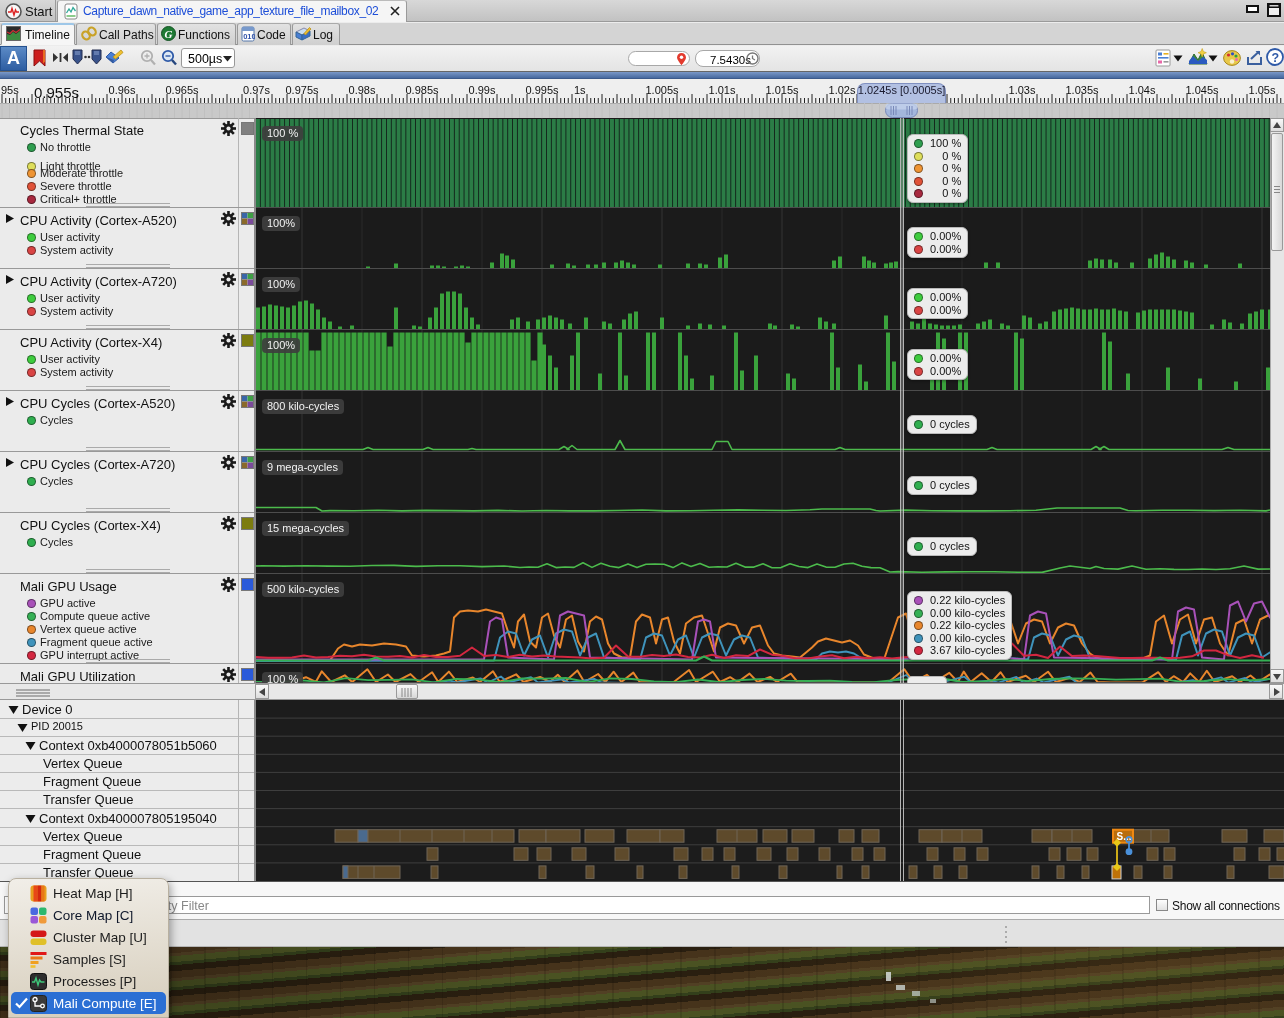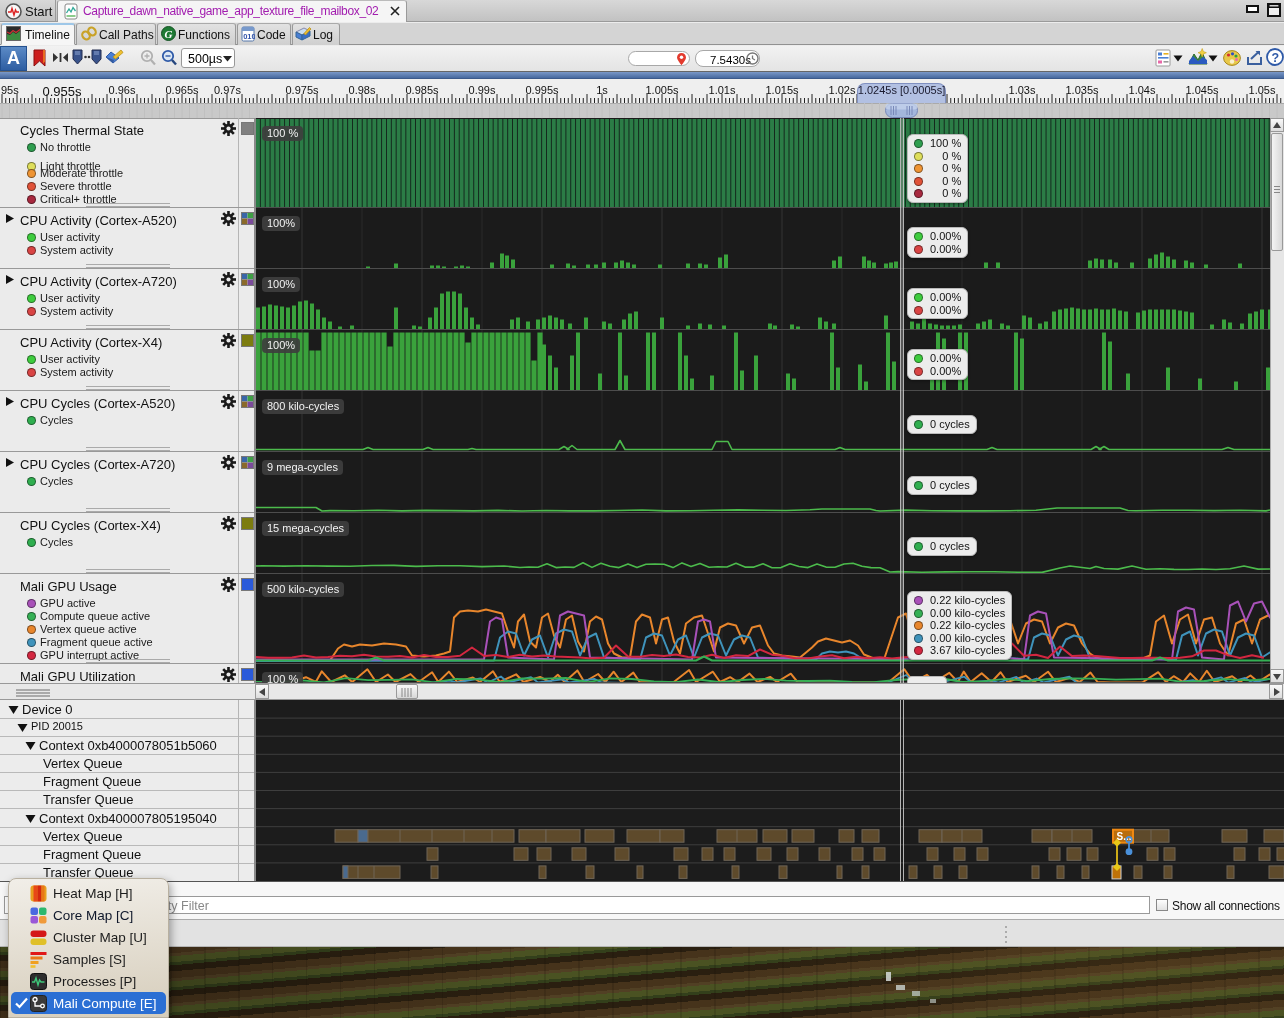--- a/index.html
+++ b/index.html
@@ -18,21 +18,21 @@
     <circle cx="8.5" cy="8.5" r="7.5" fill="#f8f8f8" stroke="#555" stroke-width="1.6"></circle>
     <path d="M3 9 L6 9 7 5.5 9 12 10.5 7 11.5 9 14 9" fill="none" stroke="#d22" stroke-width="1.4"></path>
   </svg>
 <div style="position:absolute;left:25px;top:4px;font-size:13px;color:#111">Start</div>
 <div style="position:absolute;left:57px;top:0;width:350px;height:22px;background:#f5f5f5;border-left:1px solid #9a9a9a;border-right:1px solid #9a9a9a;border-top:1px solid #bbb;border-radius:3px 3px 0 0"></div>
 <svg class="abs" style="left:64px;top:3px" width="14" height="17">
     <rect x="1" y="1" width="12" height="15" rx="2" fill="#fff" stroke="#888"></rect>
     <path d="M2.5 10 L5 6 7 9 9 4.5 11.5 8" fill="none" stroke="#3a9" stroke-width="1.3"></path>
     <path d="M2.5 13h9" stroke="#6b6" stroke-width="1.5"></path>
   </svg>
-<div style="position:absolute;left:83px;top:4px;font-size:12px;letter-spacing:-0.35px;color:#a21caf">Capture_dawn_native_game_app_texture_file_mailbox_02</div>
+<div style="position:absolute;left:83px;top:4px;font-size:12px;letter-spacing:-0.35px;color:#1d4ed8">Capture_dawn_native_game_app_texture_file_mailbox_02</div>
 <svg class="abs" style="left:389px;top:5px" width="12" height="12">
     <path d="M2 2 L10 10 M10 2 L2 10" stroke="#222" stroke-width="1.6"></path>
   </svg>
 <svg class="abs" style="left:1246px;top:3px" width="14" height="12">
     <rect x="1" y="3" width="11" height="6" fill="#fff" stroke="#111" stroke-width="2"></rect>
   </svg>
 <svg class="abs" style="left:1267px;top:3px" width="14" height="14">
     <rect x="1" y="1" width="12" height="12" fill="#f0f0f0" stroke="#111" stroke-width="2"></rect>
     <rect x="1" y="1" width="12" height="4" fill="#111"></rect>
     <rect x="2.6" y="2.2" width="8.8" height="1.2" fill="#fff"></rect>
@@ -679,30 +679,30 @@
     <line x1="1254.5" y1="19" x2="1254.5" y2="24" stroke="#222" stroke-width="1"></line>
     <line x1="1258.25" y1="19" x2="1258.25" y2="24" stroke="#222" stroke-width="1"></line>
     <line x1="1262.0" y1="15" x2="1262.0" y2="24" stroke="#222" stroke-width="1"></line>
     <line x1="1265.75" y1="19" x2="1265.75" y2="24" stroke="#222" stroke-width="1"></line>
     <line x1="1269.5" y1="19" x2="1269.5" y2="24" stroke="#222" stroke-width="1"></line>
     <line x1="1273.25" y1="19" x2="1273.25" y2="24" stroke="#222" stroke-width="1"></line>
     <line x1="1277.0" y1="15" x2="1277.0" y2="24" stroke="#222" stroke-width="1"></line>
     <line x1="1280.75" y1="19" x2="1280.75" y2="24" stroke="#222" stroke-width="1"></line>
   </svg>
 <div style="position:absolute;left:1px;top:84px;font-size:11px;color:#111">95s</div>
-<div style="position:absolute;left:34px;top:84px;width:56px;text-align:center;font-size:13px;color:#111">0.955s</div>
+<div style="position:absolute;left:34px;top:84px;width:56px;text-align:left;font-size:15px;color:#111">0.955s</div>
 <div style="position:absolute;left:94px;top:84px;width:56px;text-align:center;font-size:11px;color:#111">0.96s</div>
 <div style="position:absolute;left:154px;top:84px;width:56px;text-align:center;font-size:11px;color:#111">0.965s</div>
-<div style="position:absolute;left:214px;top:84px;width:56px;text-align:left;font-size:11px;color:#111">0.97s</div>
+<div style="position:absolute;left:214px;top:84px;width:56px;text-align:right;font-size:11px;color:#111">0.97s</div>
 <div style="position:absolute;left:274px;top:84px;width:56px;text-align:center;font-size:11px;color:#111">0.975s</div>
 <div style="position:absolute;left:334px;top:84px;width:56px;text-align:center;font-size:11px;color:#111">0.98s</div>
 <div style="position:absolute;left:394px;top:84px;width:56px;text-align:center;font-size:11px;color:#111">0.985s</div>
 <div style="position:absolute;left:454px;top:84px;width:56px;text-align:center;font-size:11px;color:#111">0.99s</div>
 <div style="position:absolute;left:514px;top:84px;width:56px;text-align:center;font-size:11px;color:#111">0.995s</div>
-<div style="position:absolute;left:574px;top:84px;width:56px;text-align:center;font-size:11px;color:#111">1s</div>
+<div style="position:absolute;left:574px;top:84px;width:56px;font-size:11px;color:#111">1s</div>
 <div style="position:absolute;left:634px;top:84px;width:56px;text-align:center;font-size:11px;color:#111">1.005s</div>
 <div style="position:absolute;left:694px;top:84px;width:56px;text-align:center;font-size:11px;color:#111">1.01s</div>
 <div style="position:absolute;left:754px;top:84px;width:56px;text-align:center;font-size:11px;color:#111">1.015s</div>
 <div style="position:absolute;left:814px;top:84px;width:56px;text-align:center;font-size:11px;color:#111">1.02s</div>
 <div style="position:absolute;left:994px;top:84px;width:56px;text-align:center;font-size:11px;color:#111">1.03s</div>
 <div style="position:absolute;left:1054px;top:84px;width:56px;text-align:center;font-size:11px;color:#111">1.035s</div>
 <div style="position:absolute;left:1114px;top:84px;width:56px;text-align:center;font-size:11px;color:#111">1.04s</div>
 <div style="position:absolute;left:1174px;top:84px;width:56px;text-align:center;font-size:11px;color:#111">1.045s</div>
 <div style="position:absolute;left:1234px;top:84px;width:56px;text-align:center;font-size:11px;color:#111">1.05s</div>
 

